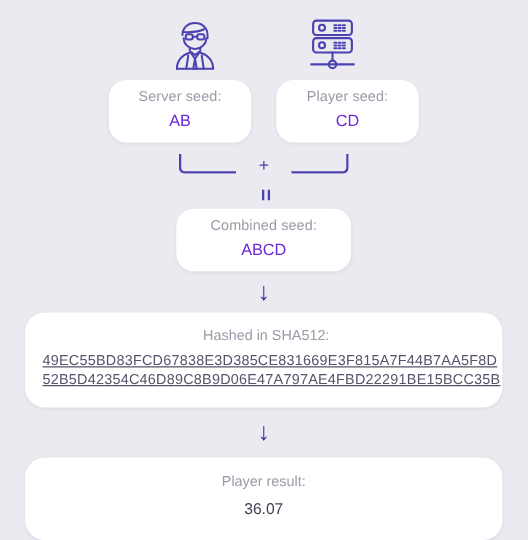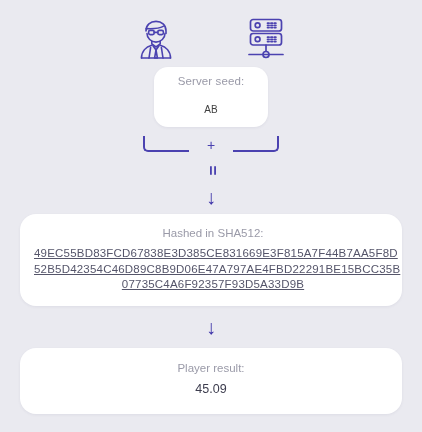--- a/index.html
+++ b/index.html
@@ -56,24 +56,24 @@
     padding: 7px 14px 8px 14px;
   }
   .card .label {
     color: #9a9aa8;
     font-size: 11.5px;
     line-height: 15px;
     letter-spacing: 0.1px;
     white-space: nowrap;
   }
   .card .value {
-    color: #404040;
-    font-size: 10px;
+    color: #6d28d9;
+    font-size: 13px;
     line-height: 18px;
-    margin-top: 12px;
+    margin-top: 2px;
     white-space: nowrap;
   }
   .seed-card { min-width: 86px; text-align: center; }
 
   
   .merge {
     position: relative;
     width: 140px;
     height: 24px;
     margin-top: 9px;
@@ -194,46 +194,53 @@
         <circle cx="24" cy="40.5" r="3"></circle>
       </svg>
     </div>
   </div>
 
   <div class="seeds-row">
     <div class="card seed-card">
       <div class="label">Server seed:</div>
       <div class="value">AB</div>
     </div>
+    <div class="card seed-card">
+      <div class="label">Player seed:</div>
+      <div class="value">CD</div>
+    </div>
   </div>
 
   <div class="merge">
     <div class="leg left"></div>
     <div class="leg right"></div>
     <div class="plus">+</div>
   </div>
 
   <div class="eq-rot">=</div>
 
+  <div class="card combined-card">
+    <div class="label">Combined seed:</div>
+    <div class="value">ABCD</div>
+  </div>
 
   <div class="sp6"></div>
   <div class="arrow">↓</div>
   <div class="sp6"></div>
 
   <div class="wide-card">
     <div class="label">Hashed in SHA512:</div>
     <div class="hash-lines">
       <div>49EC55BD83FCD67838E3D385CE831669E3F815A7F44B7AA5F8D</div>
       <div>52B5D42354C46D89C8B9D06E47A797AE4FBD22291BE15BCC35B</div>
-      <div>07735C4A6F92357F93D5A33D9B</div>
     </div>
   </div>
 
   <div class="sp10"></div>
   <div class="arrow">↓</div>
   <div class="sp10"></div>
 
   <div class="wide-card result-card">
     <div class="label">Player result:</div>
-    <div class="value">45.09</div>
+    <div class="value">36.07</div>
   </div>
 
 </div>
 
 </body></html>

